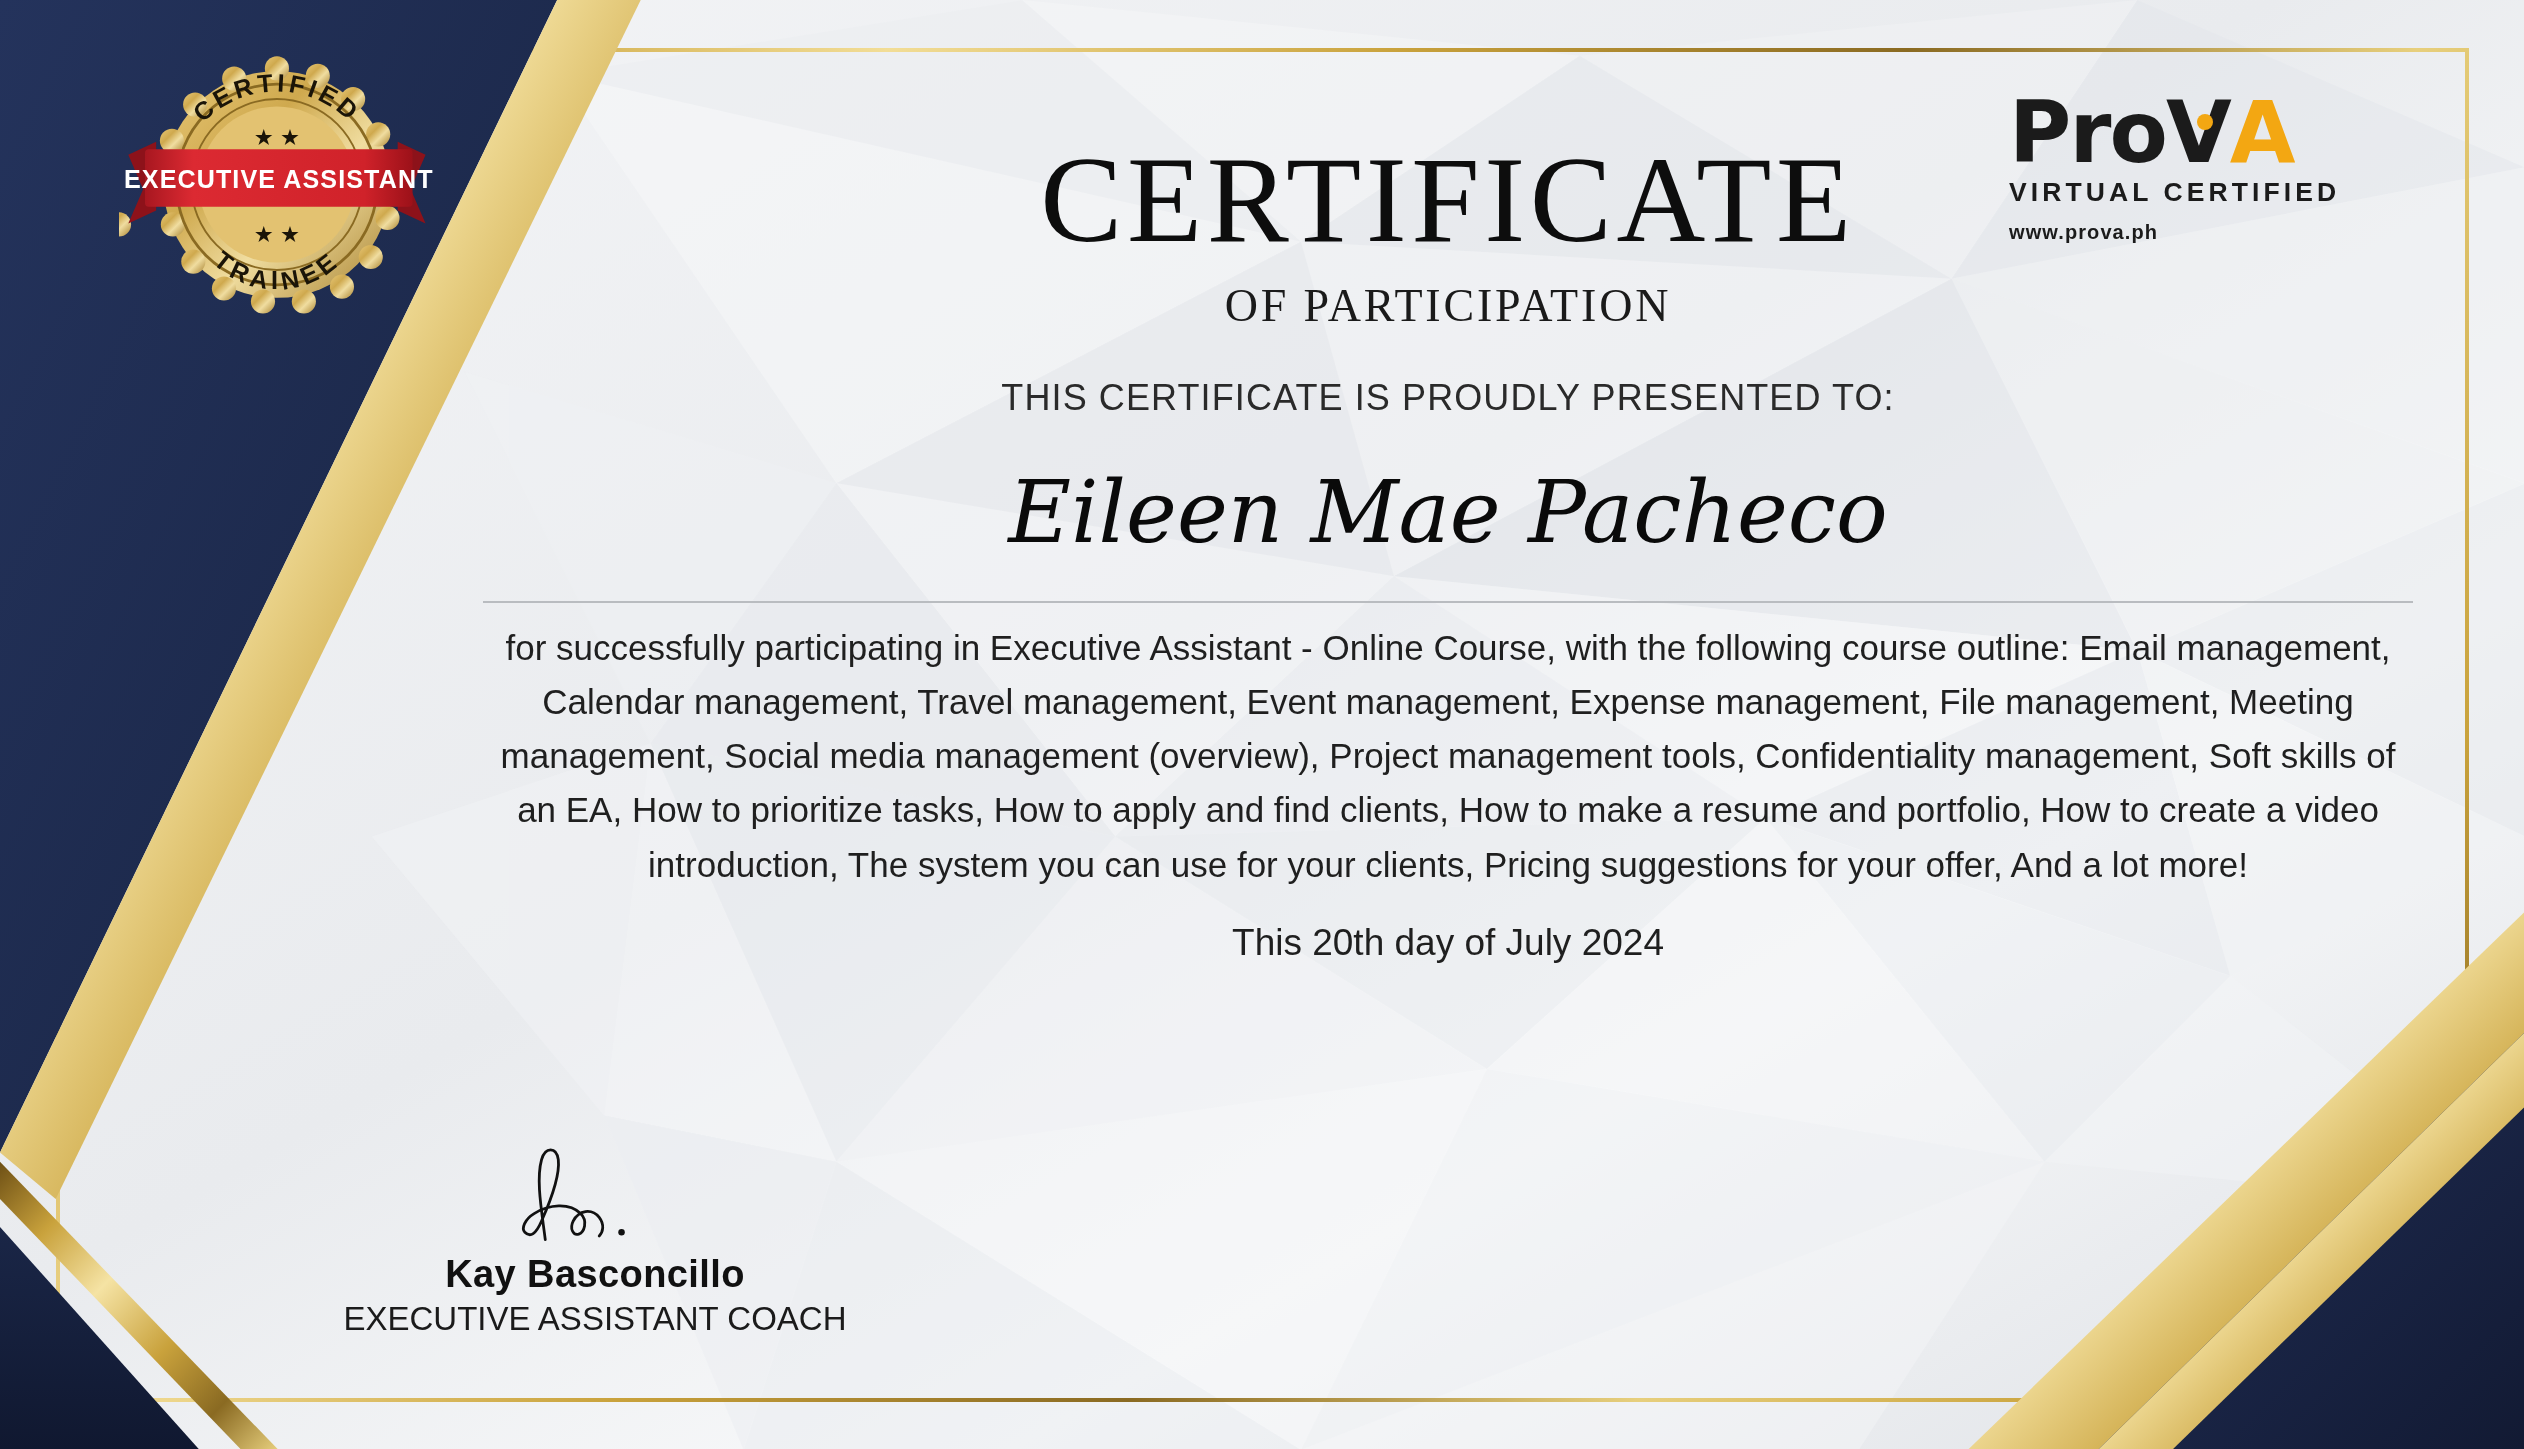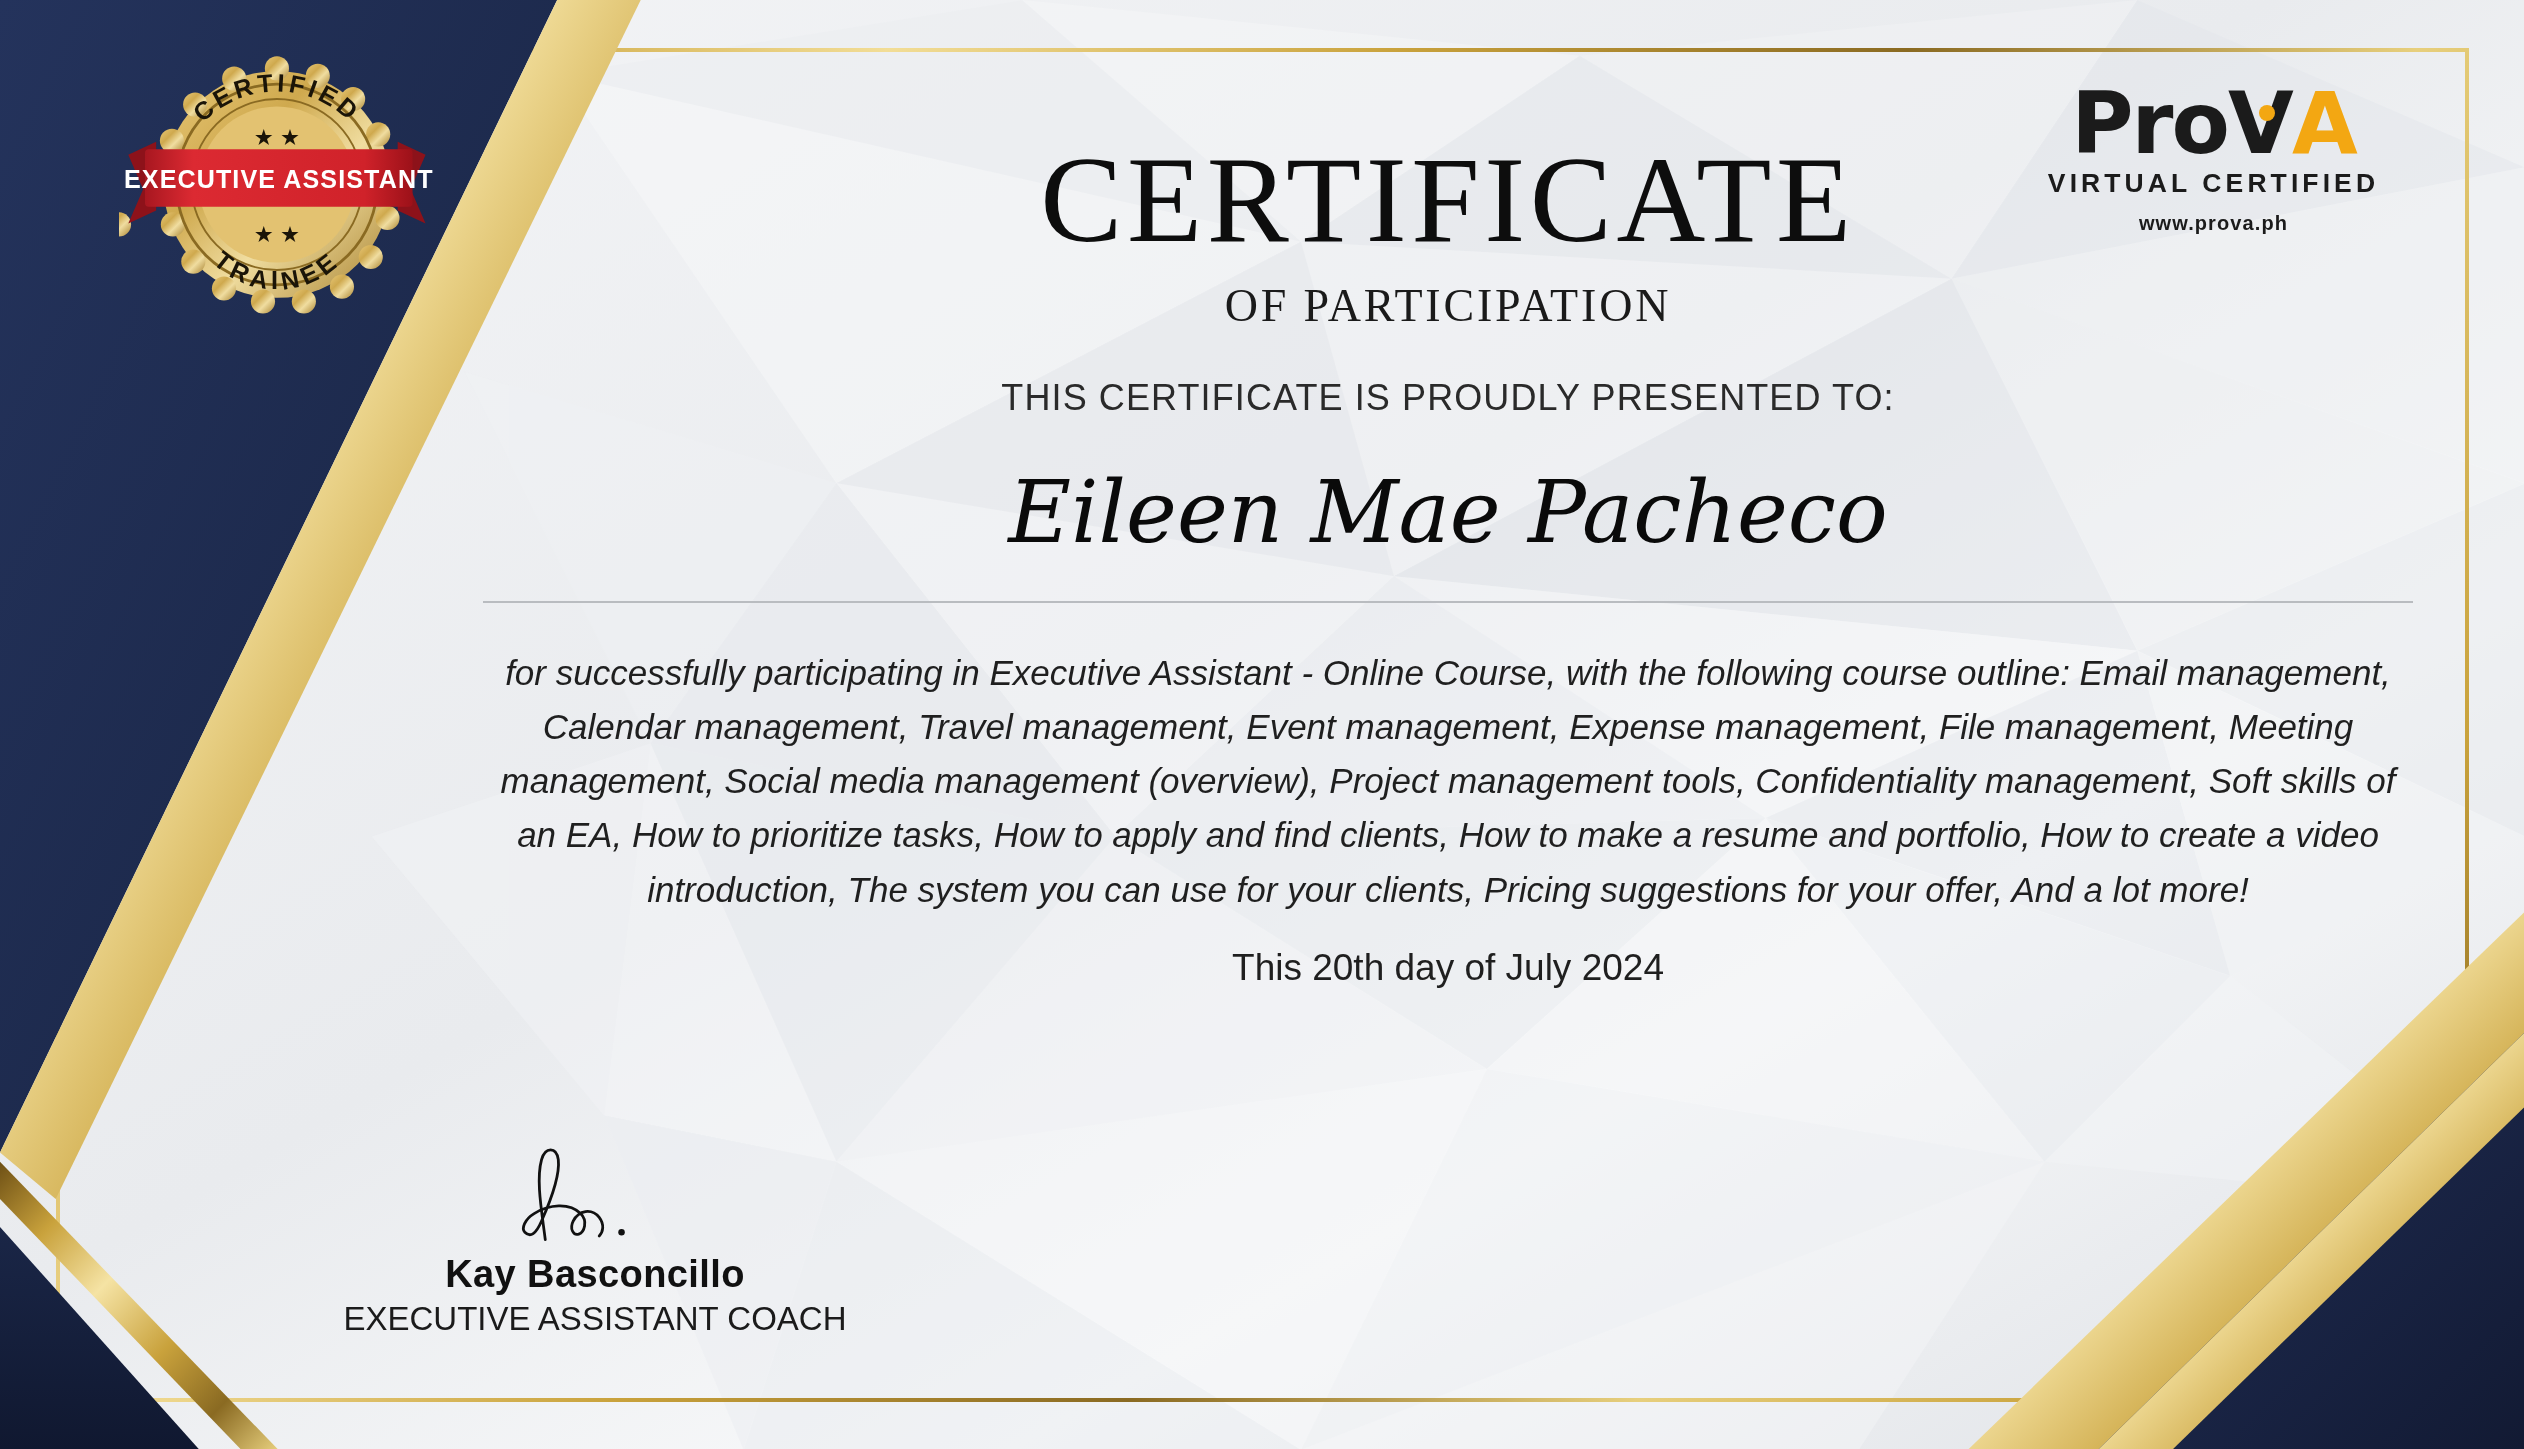--- a/index.html
+++ b/index.html
@@ -59,23 +59,23 @@
     width: 353px;
     height: 279px;
     z-index: 7;
   }
   .seal svg { display:block; width:100%; height:100%; }
 
   
   .logo {
     position: absolute;
     right: 107px;
-    top: 84px;
+    top: 93px;
     z-index: 6;
-    text-align: center;
+    text-align: left;
     width: 409px;
   }
   .logo-mark {
     font-size: 85px;
     line-height: 0.95;
     font-weight: bold;
     letter-spacing: -1.9px;
     color: #1b1b1b;
     font-family: "DejaVu Sans", sans-serif;
     position: relative;
@@ -153,23 +153,22 @@
     height: 1.9px;
     background: #b9bcc0;
     margin: 41px auto 0 auto;
     width: 100%;
   }
   .body-text {
     font-family: "Liberation Sans", sans-serif;
     font-size: 35px;
     line-height: 1.55;
     color: #1f1f1f;
-    margin-top: 43px;
+    margin-top: 18px;
     padding: 0 7.4px;
-    font-style: italic;
   }
   .date-line {
     font-family: "Liberation Sans", sans-serif;
     font-size: 37px;
     color: #1f1f1f;
     margin-top: 30px;
   }
 
   
   .signatures {

